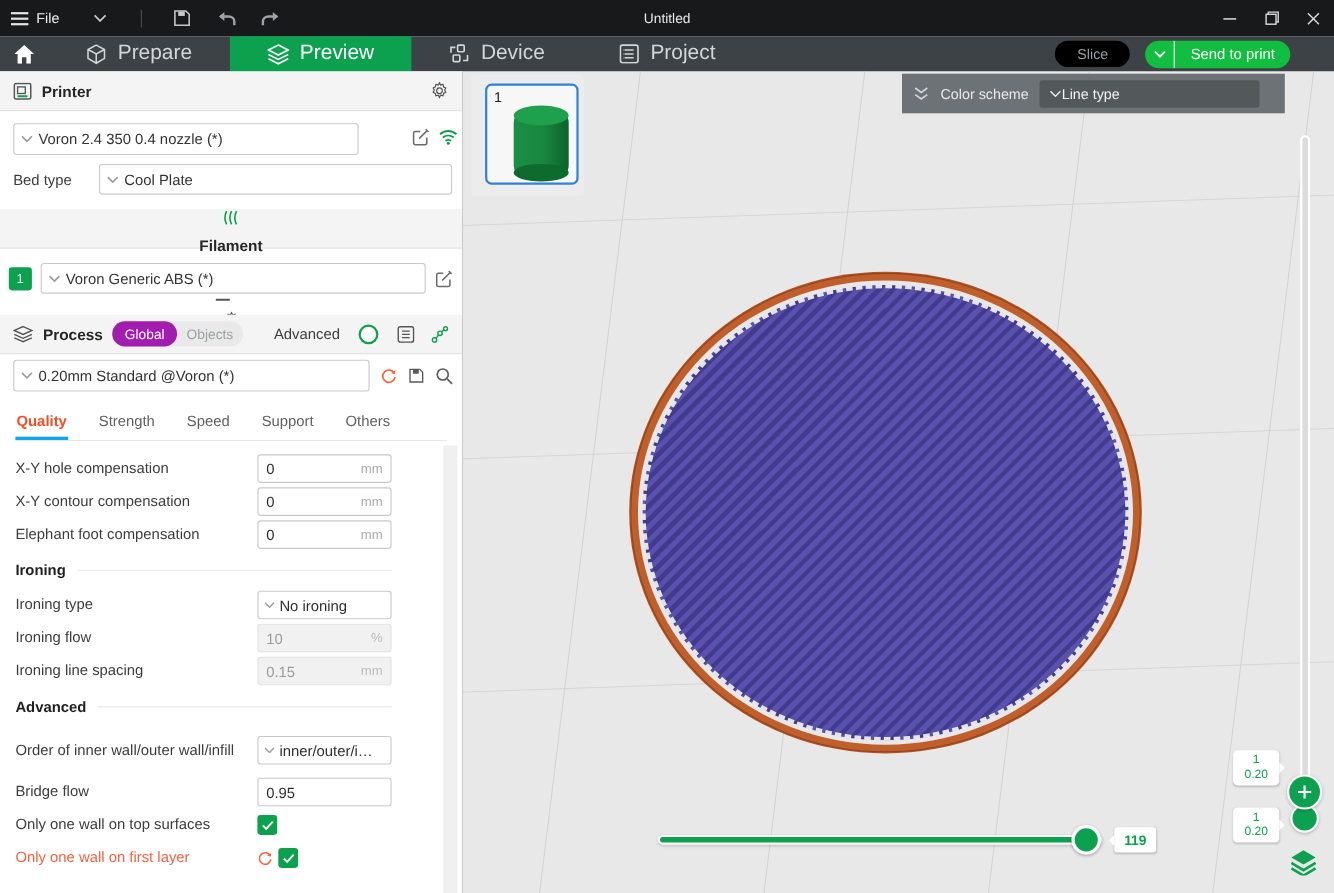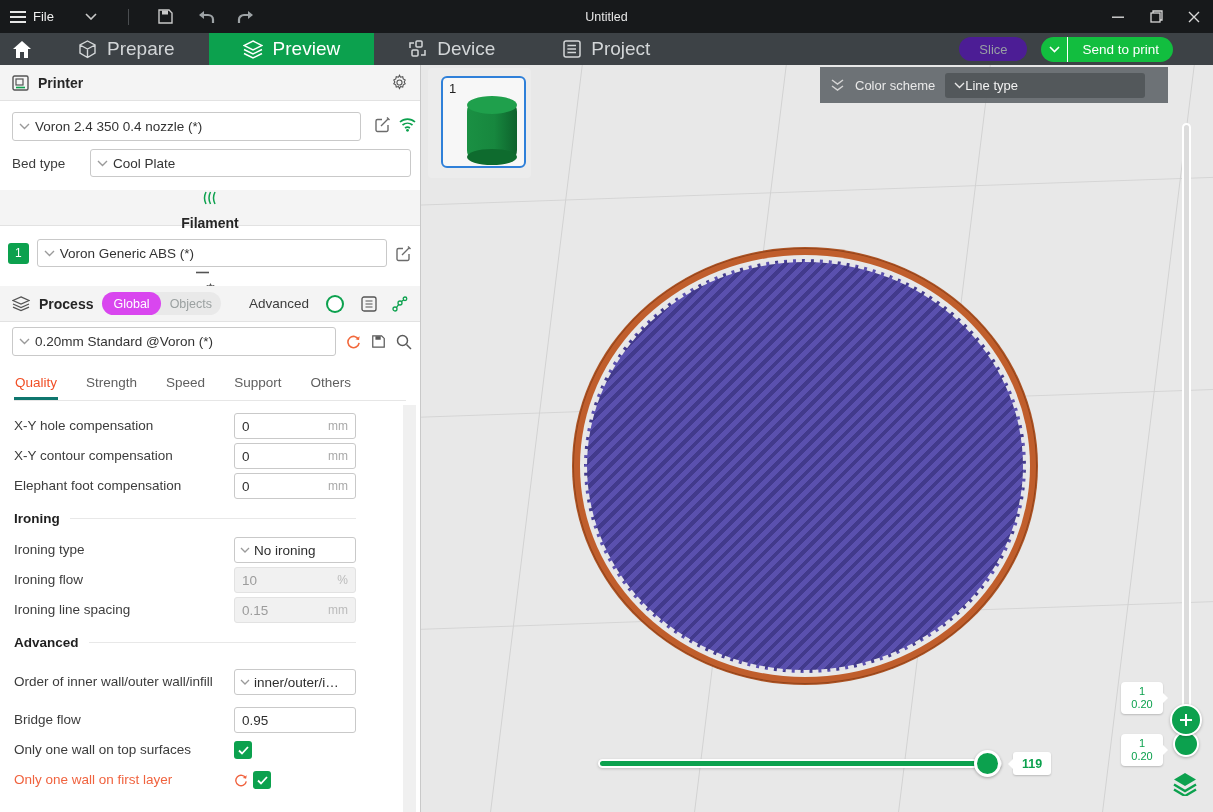--- a/index.html
+++ b/index.html
@@ -17,63 +17,63 @@
   .tb-title { position:absolute; left:0; right:0; text-align:center; font-size:12.5px; color:#E8E8E8; pointer-events:none; }
   .winbtns { position:absolute; right:0; top:0; height:33px; display:flex; }
   .winbtn { width:38px; height:33px; display:flex; align-items:center; justify-content:center; color:#D8D8D8; }
 
   
   .tabbar { position:absolute; left:0; top:33px; width:100%; height:32px; background:#3D4246; display:flex; align-items:stretch; }
   .home-btn { width:44px; display:flex; align-items:center; justify-content:center; color:#FFF; }
   .mtab { display:flex; align-items:center; gap:10px; padding:0 34px; color:#D3D6D8; font-size:19px; }
   .mtab.active { background:#0CA14E; color:#FFF; }
   .tab-spacer { flex:1; }
-  .slice-btn { align-self:center; margin-right:14px; width:68px; height:24px; border-radius:13px; background:#4c1d95; color:#989FA3; font-size:13px; display:flex; align-items:center; justify-content:center; }
+  .slice-btn { align-self:center; margin-right:14px; width:68px; height:24px; border-radius:13px; background:#000000; color:#989FA3; font-size:13px; display:flex; align-items:center; justify-content:center; }
   .send-group { align-self:center; margin-right:40px; height:25px; display:flex; border-radius:13px; overflow:hidden; background:#12BE3F; }
   .send-chev { width:27px; display:flex; align-items:center; justify-content:center; border-right:1px solid #FFFFFF; color:#FFF; }
   .send-label { padding:0 14px; display:flex; align-items:center; color:#FFF; font-size:13.5px; }
 
   
   .sidebar { position:absolute; left:0; top:65px; width:421px; height:747px; background:#FFF; border-right:1px solid #C9C9C9; }
   .sec-header { position:absolute; left:0; width:420px; height:36px; background:#F4F4F4; border-bottom:1px solid #E2E2E2; display:flex; align-items:center; padding:0 12px; gap:9px; }
   .sec-title { font-size:14px; color:#262626; font-weight:bold; }
   .sec-spacer { flex:1; }
   .hdr-ic { display:flex; align-items:center; justify-content:center; color:#545454; }
   .combo { height:29px; border:1px solid #C9C9C9; border-radius:3px; background:#FFF; display:flex; align-items:center; padding:0 8px 0 6px; gap:5px; font-size:13.5px; color:#333; }
   .combo .chev { color:#9A9A9A; flex:none; }
   .row-label { font-size:13.5px; color:#3C3C3C; }
 
   .printer-body { position:absolute; top:36px; left:0; width:420px; }
-  .printer-preset { position:absolute; left:12px; top:11px; width:349px; }
+  .printer-preset { position:absolute; left:12px; top:11px; width:314px; }
   .printer-edit { position:absolute; left:374px; top:15px; color:#6B6B6B; }
   .printer-wifi { position:absolute; left:398px; top:16px; color:#0CA14E; }
   .bed-row { position:absolute; left:12px; top:48px; width:400px; display:flex; align-items:center; }
   .bed-label { width:78px; }
   .bed-combo { width:321px; }
 
   .filament-row { position:absolute; left:8px; top:174px; width:404px; display:flex; align-items:center; gap:8px; }
   .slot-badge { width:21px; height:21px; background:#0CA14E; border-radius:3px; color:#FFF; font-size:12px; display:flex; align-items:center; justify-content:center; }
   .filament-combo { width:355px; }
   .fil-edit { color:#6B6B6B; }
 
   .seg { height:23px; background:#E9E9E9; border-radius:12px; display:flex; align-items:center; font-size:12.5px; }
-  .seg-on { height:23px; padding:0 11px; background:#d946ef; border-radius:12px; color:#FFF; display:flex; align-items:center; }
+  .seg-on { height:23px; padding:0 11px; background:#a21caf; border-radius:12px; color:#FFF; display:flex; align-items:center; }
   .seg-off { padding:0 9px; color:#9BA1A1; }
   .adv-label { font-size:13.5px; color:#3C3C3C; margin-left:10px; }
   .toggle { width:34px; height:18px; border-radius:9px; background:#0CA14E; position:relative; margin-left:8px; }
   .toggle::after { content:""; position:absolute; right:2px; top:2px; width:14px; height:14px; border-radius:50%; background:#FFF; }
 
   .process-preset-row { position:absolute; left:12px; top:262px; width:400px; display:flex; align-items:center; gap:10px; }
   .process-combo { width:325px; }
   .mini-ic { display:flex; align-items:center; color:#5A5A5A; }
   .reset-ic { color:#F2693C; }
 
   .ptabs { position:absolute; left:14px; top:305px; width:392px; display:flex; gap:27px; border-bottom:1px solid #E6E6E6; }
   .ptab { font-size:13.5px; color:#5F5F5F; padding:5px 1px 7px; }
-  .ptab.active { color:#F14F26; font-weight:normal; border-bottom:3px solid #0f766e;text-align:center; }
+  .ptab.active { color:#F14F26; font-weight:bold; border-bottom:3px solid #0ea5e9;text-align:center; }
 
   .params { position:absolute; left:0; top:340px; width:404px; padding:6px 48px 0 14px; }
   .prow { display:flex; align-items:center; height:30px; }
   .prow .row-label { flex:1; padding-right:6px; line-height:1.25; }
   .prow.tall { height:46px; }
   .ctrl { width:122px; flex:none; display:flex; align-items:center; }
   .input-box { width:122px; height:26px; border:1px solid #C9C9C9; border-radius:3px; background:#FFF; display:flex; align-items:center; padding:0 7px; font-size:13.5px; color:#2E2E2E; }
   .input-box .unit { margin-left:auto; font-size:12px; color:#A9A9A9; }
   .input-box.disabled { background:#F1F1F1; border-color:#E2E2E2; color:#9C9C9C; }
   .input-box.disabled .unit { color:#BBB; }

